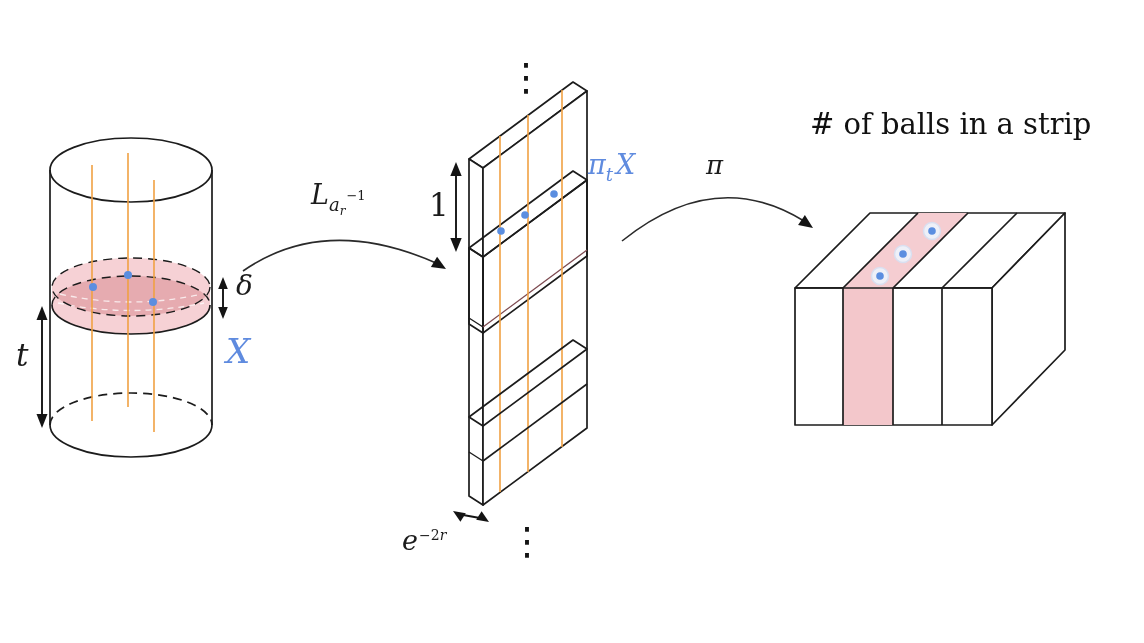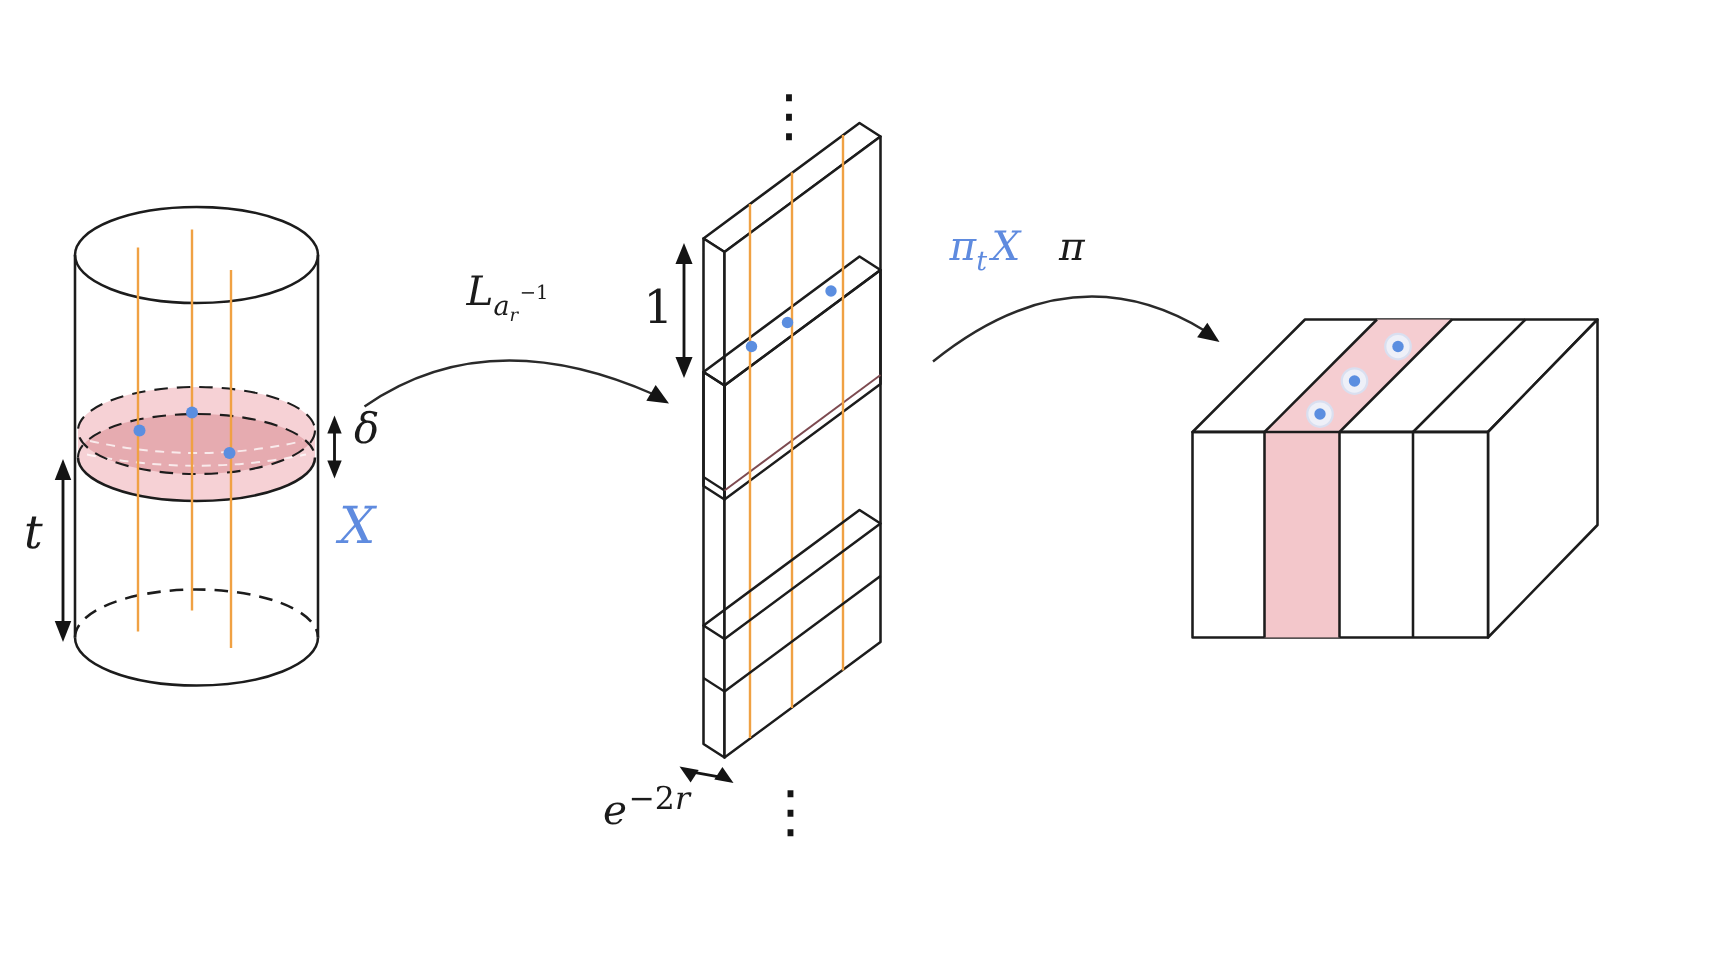--- a/index.html
+++ b/index.html
@@ -21,21 +21,21 @@
   .blue{color:#5f8bdf;}
   .fs27{font-size:27px;}
   .fs31{font-size:31px;}
   .fs34{font-size:34px;}
   .fs28{font-size:28px;}
   .fs26{font-size:26px;}
   .fs18{font-size:18px;}
   .fs19{font-size:19px;}
   .fs13{font-size:13px;}
   .fs12{font-size:12px;}
-  .fs17{font-size:21px;}
+  .fs17{font-size:14px;}
   .sub1{position:relative;top:7px;}
   .sub2{position:relative;top:11px;}
   .sup1{position:relative;top:-4px;margin-left:1px;}
   .supe{position:relative;top:-10px;margin-left:1px;}
   .vdots{position:absolute;font-family:"DejaVu Sans",sans-serif;font-size:38px;line-height:1;color:#141414;}
   .caption{position:absolute;left:810px;top:106px;font-size:29px;line-height:1.25;color:#111;}
   .cap2{padding-left:24px;margin-top:3px;}
   .eqgap{display:inline-block;width:16px;}
 </style>
 </head>
@@ -181,36 +181,37 @@
 </div>
 
 <div class="lbl" style="left:311px;top:181px;">
   <span class="it fs27">L</span><span class="it fs18 sub1">a</span><span class="it fs12 sub2">r</span><span class="fs13 sup1">−1</span>
 </div>
 
 <div class="lbl fs31" style="left:429px;top:190px;">
   <span>1</span>
 </div>
 
-<div class="lbl blue" style="left:588px;top:151px;padding-left:45px;">
+<div class="lbl blue" style="left:588px;top:151px;">
   <span class="it fs27">π</span><span class="fs18 sub1 it">t</span><span class="it fs27" style="margin-left:3px;">X</span>
 </div>
 
 <div class="lbl it fs26" style="left:706px;top:152px;">
   <span>π</span>
 </div>
 
 <div class="lbl" style="left:402px;top:527px;">
   <span class="it fs27">e</span><span class="fs17 supe"><span>−2</span><span class="it">r</span></span>
 </div>
 
 <div class="vdots" style="left:507px;top:58px;">
   <span>⋮</span>
 </div>
 
 <div class="vdots" style="left:508px;top:522px;">
   <span>⋮</span>
 </div>
 
 <div class="caption">
+  <div><span># of balls in a strip</span></div>
 </div>
 
 </div>
 
 </body></html>

